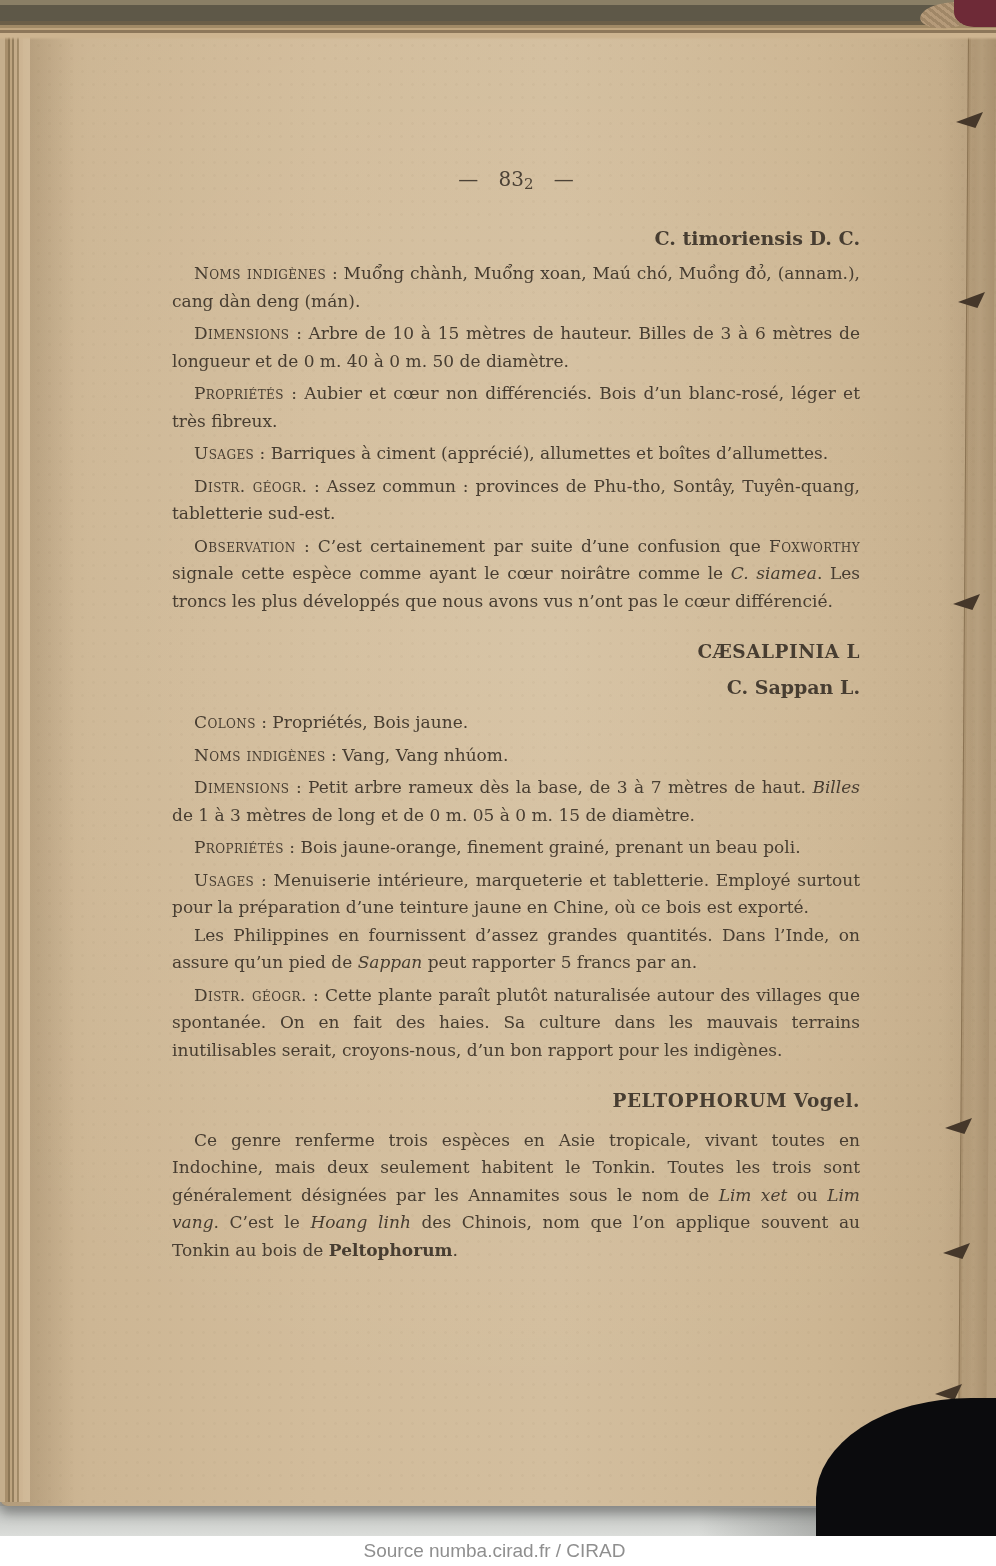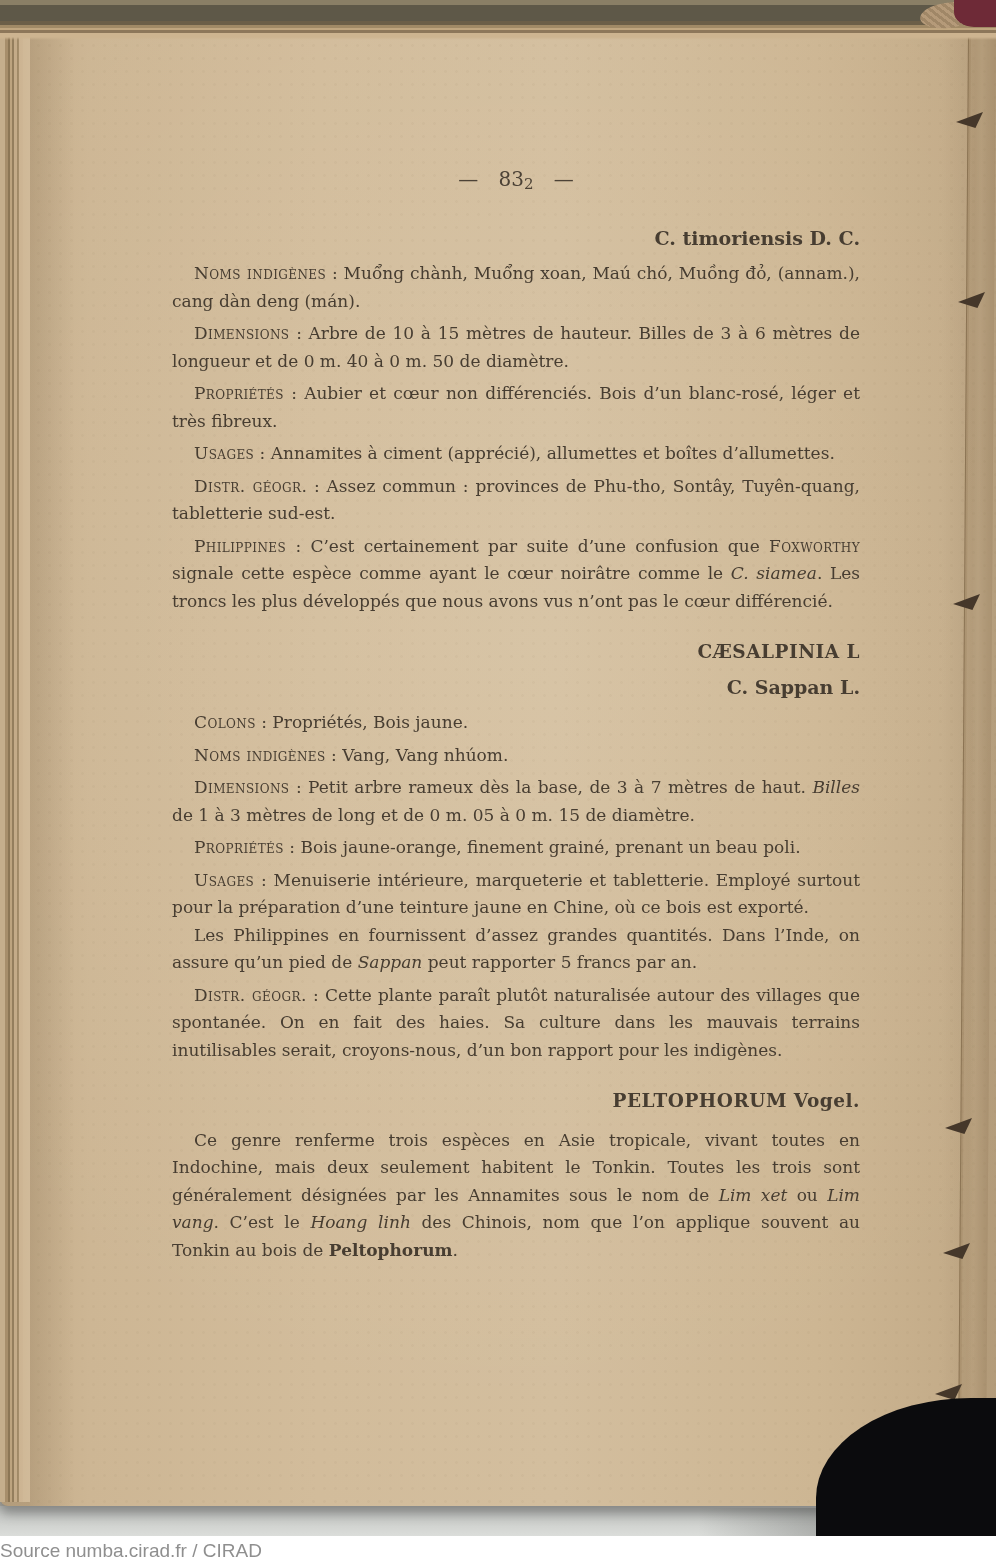--- a/index.html
+++ b/index.html
@@ -60,21 +60,21 @@
   .n4{top:1118px;right:24px;} .n5{top:1243px;right:26px;} .n6{top:1384px;right:34px;}
 
   
   .cover{position:absolute;right:0;top:1398px;width:180px;height:138px;z-index:4;
          background:#0b0b0d;border-top-left-radius:155px 100px;}
   .cover-shadow{position:absolute;right:168px;bottom:30px;width:130px;height:28px;z-index:1;
          background:linear-gradient(90deg,rgba(90,92,90,0),rgba(85,87,85,0.35));}
 
   
   .attribution{position:absolute;left:0;right:0;bottom:0;height:30px;z-index:6;background:#ffffff;
-         display:flex;align-items:center;justify-content:flex-start;padding-right:7px;box-sizing:border-box;
+         display:flex;align-items:center;justify-content:center;padding-right:7px;box-sizing:border-box;
          font-family:"Liberation Sans",sans-serif;font-size:19px;color:#8f8f8f;}
 
   
   .text-layer{position:absolute;left:172px;top:0;width:688px;z-index:3;color:#473d31;}
   .blk{font-size:17px;line-height:27.5px;text-align:right;}
   .pagenum{text-align:center;font-size:20px;word-spacing:14px;margin:166px 0 26px;color:#4c4236;}
   .species{font-weight:bold;font-size:19px;margin:0 0 8px 85px;}
   .heading{text-align:right;font-weight:bold;font-size:18.5px;letter-spacing:0.5px;margin:23px 0 8px;}
   .para{text-align:justify;text-indent:22px;margin:0 0 5px;}
   .nosp{margin-bottom:0;}
@@ -105,23 +105,23 @@
   <div class="top-edge"></div>
   <div class="fabric"></div>
   <div class="maroon"></div>
 
   <div class="text-layer">
       <div class="blk pagenum"><span>— 83</span><span class="s-sub">2</span><span> —</span></div>
       <div class="blk species"><span>C. timoriensis D. C.</span></div>
       <div class="blk para"><span class="s-sc">Noms indigènes</span><span> : Muổng chành, Muổng xoan, Maú chó, Muồng đỏ, (annam.), cang dàn deng  (mán).</span></div>
       <div class="blk para"><span class="s-sc">Dimensions</span><span> : Arbre de 10 à 15 mètres de hauteur. Billes de 3 à 6 mètres de longueur et de 0 m. 40 à 0 m. 50  de diamètre.</span></div>
       <div class="blk para"><span class="s-sc">Propriétés</span><span> : Aubier et cœur non différenciés. Bois d’un blanc-rosé, léger et très fibreux.</span></div>
-      <div class="blk para"><span class="s-sc">Usages</span><span> : Annamites à ciment (apprécié), allumettes et boîtes d’allumettes.</span></div>
+      <div class="blk para"><span class="s-sc">Usages</span><span> : Barriques à ciment (apprécié), allumettes et boîtes d’allumettes.</span></div>
       <div class="blk para"><span class="s-sc">Distr. géogr.</span><span> : Assez commun : provinces de Phu-tho, Sontây, Tuyên-quang, tabletterie sud-est.</span></div>
-      <div class="blk para"><span class="s-sc">Philippines</span><span> : C’est certainement par suite d’une confusion que </span><span class="s-sc">Foxworthy</span><span> signale cette espèce comme ayant le cœur noirâtre comme le </span><span class="s-i">C. siamea</span><span>. Les troncs les plus développés que nous avons vus n’ont pas le cœur différencié.</span></div>
+      <div class="blk para"><span class="s-sc">Observation</span><span> : C’est certainement par suite d’une confusion que </span><span class="s-sc">Foxworthy</span><span> signale cette espèce comme ayant le cœur noirâtre comme le </span><span class="s-i">C. siamea</span><span>. Les troncs les plus développés que nous avons vus n’ont pas le cœur différencié.</span></div>
       <div class="blk heading"><span>CÆSALPINIA  L</span></div>
       <div class="blk species"><span>C.  Sappan L.</span></div>
       <div class="blk para"><span class="s-sc">Colons</span><span> : Propriétés, Bois jaune.</span></div>
       <div class="blk para"><span class="s-sc">Noms indigènes</span><span> : Vang, Vang nhúom.</span></div>
       <div class="blk para"><span class="s-sc">Dimensions</span><span> : Petit arbre rameux dès la base, de 3 à 7 mètres de haut. </span><span class="s-i">Billes</span><span> de 1 à 3 mètres de long et de 0 m. 05 à 0 m. 15 de diamètre.</span></div>
       <div class="blk para"><span class="s-sc">Propriétés</span><span> : Bois jaune-orange, finement grainé, prenant un beau poli.</span></div>
       <div class="blk para nosp"><span class="s-sc">Usages</span><span> : Menuiserie intérieure, marqueterie et tabletterie. Employé surtout pour la préparation d’une teinture jaune en Chine, où ce bois est exporté.</span></div>
       <div class="blk para"><span>Les Philippines en fournissent d’assez grandes quantités. Dans l’Inde, on assure qu’un pied de </span><span class="s-i">Sappan</span><span> peut rapporter 5 francs par an.</span></div>
       <div class="blk para"><span class="s-sc">Distr. géogr.</span><span> : Cette plante paraît plutôt naturalisée autour des villages que spontanée. On en fait des haies. Sa culture dans les mauvais terrains inutilisables serait, croyons-nous, d’un bon rapport pour les indigènes.</span></div>
       <div class="blk heading"><span>PELTOPHORUM Vogel.</span></div>

